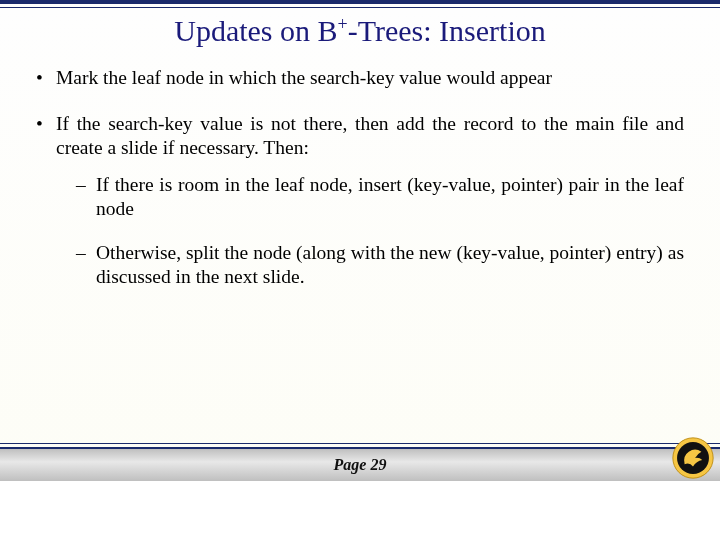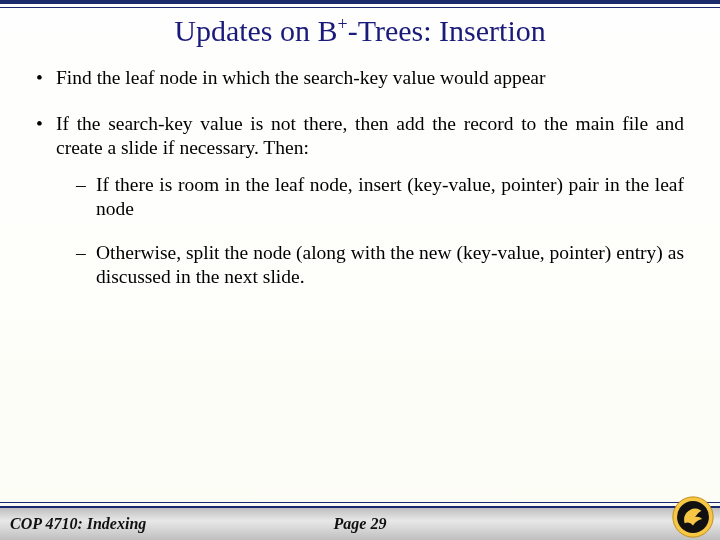--- a/index.html
+++ b/index.html
@@ -3,21 +3,21 @@
 <meta charset="utf-8">
 <style>
   * { margin: 0; padding: 0; box-sizing: border-box; }
   html, body { width: 720px; height: 540px; overflow: hidden; }
   body {
     font-family: "Times New Roman", Times, serif;
     background: #fff;
   }
   .slide {
     width: 720px;
-    height: 540px;
+    height: 481px;
     background: linear-gradient(#fefefe, #fdfdf6);
     position: relative;
     border-top: 4px solid #1a2a6c;
   }
   .thin-rule {
     position: absolute;
     top: 3px;
     left: 0; right: 0;
     height: 1px;
     background: #1a2a6c;
@@ -99,33 +99,32 @@
 <body>
 
 <div class="slide">
   <div class="thin-rule"></div>
 
   <h1 class="title">
     <span>Updates on B</span><sup>+</sup><span>-Trees:  Insertion</span>
   </h1>
 
   <div class="content">
-    <div class="b1">Find the leaf node in which the search-key value would appear</div>
+    <div class="b1">Mark the leaf node in which the search-key value would appear</div>
     <div class="b1">
       <span>If the search-key value is not there, then add the record to the main file and create a slide if necessary.  Then:</span>
       <div class="b2-wrap">
         <div class="b2">If there is room in the leaf node, insert (key-value, pointer) pair in the leaf node</div>
         <div class="b2">Otherwise, split the node (along with the new (key-value, pointer) entry) as discussed in the next slide.</div>
       </div>
     </div>
   </div>
 
   <div class="footer">
     <div class="footer-rule"></div>
-    <div class="foot-left">COP 4710: Indexing</div>
     <div class="foot-center">Page 29</div>
   </div>
 
   <div class="logo">
     <svg viewBox="0 0 100 100">
       <circle cx="50" cy="50" r="48" fill="#f6c644" stroke="#b8860b" stroke-width="2"></circle>
       <circle cx="50" cy="50" r="38" fill="#111"></circle>
       <path d="M30 65 Q25 45 40 35 Q55 25 70 35 Q60 40 55 50 Q65 48 72 55 Q58 58 50 70 Q42 60 30 65 Z" fill="#f6c644"></path>
     </svg>
   </div>

